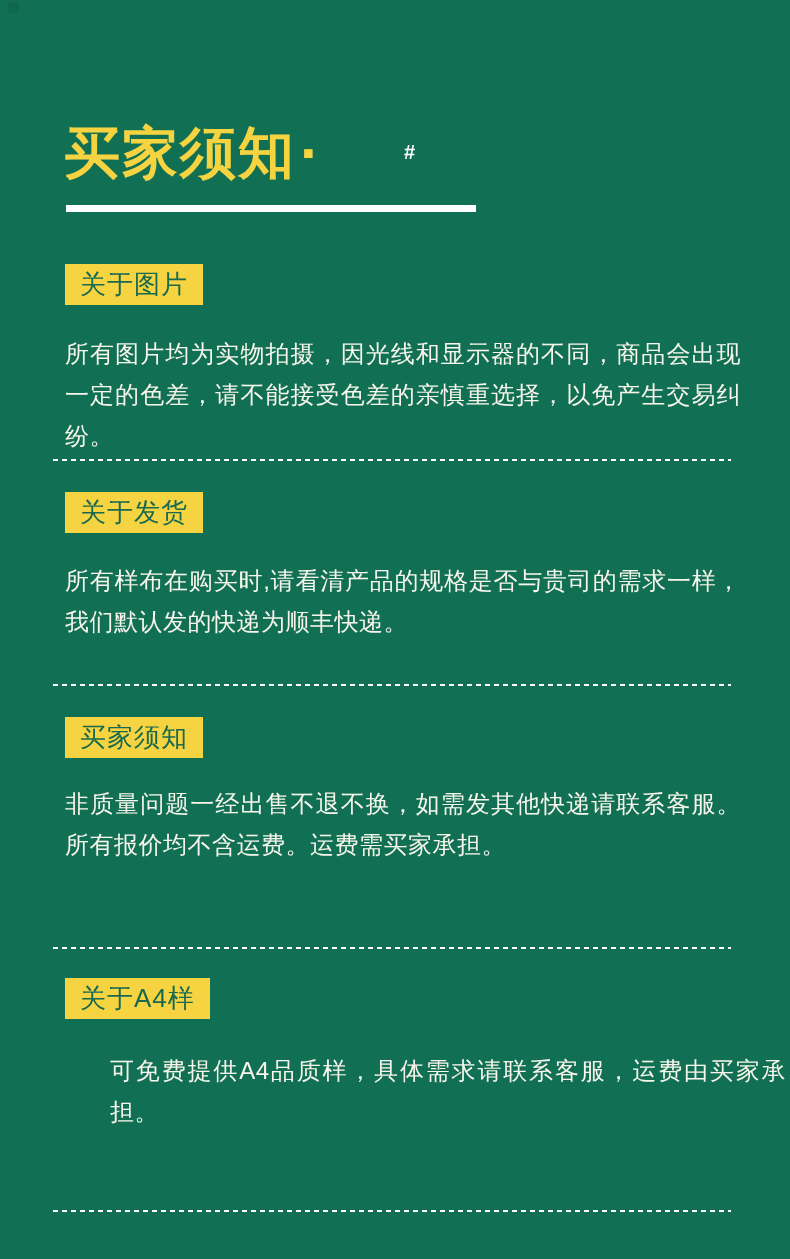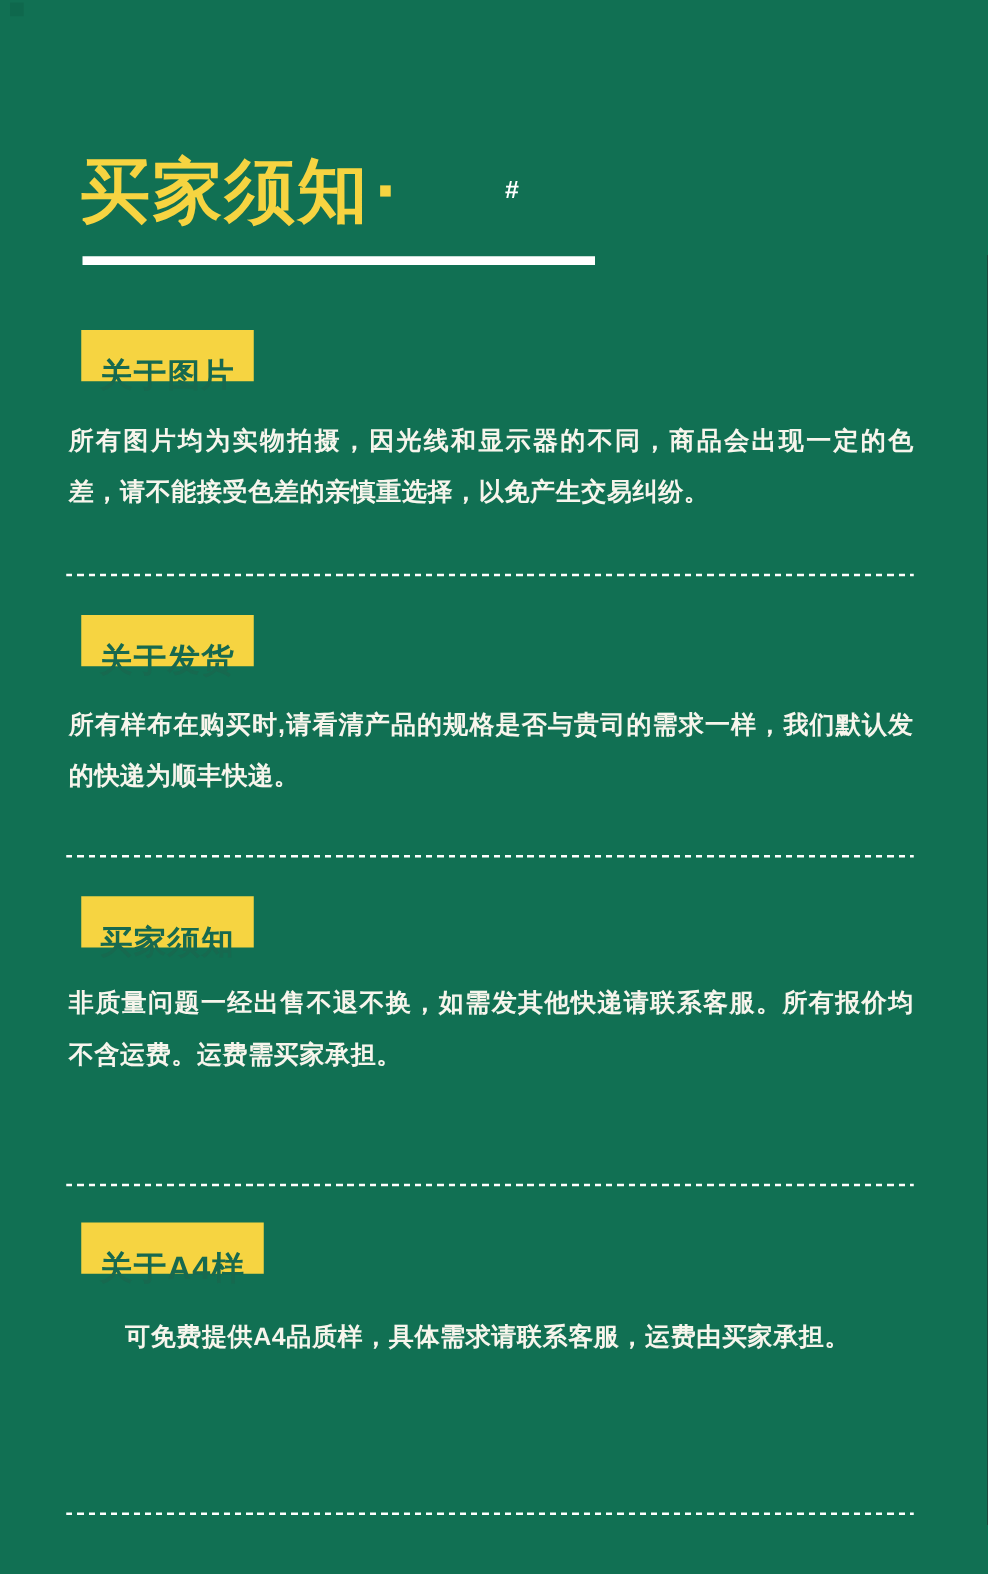--- a/index.html
+++ b/index.html
@@ -71,39 +71,39 @@
     left: 66px; top: 205px;
     width: 410px; height: 7px;
     background: var(--white);
   }
 
   .badge {
     position: absolute;
     left: 65px;
     height: 41px;
     line-height: 41px;
-    padding: 16px 15px;
+    padding: 0 15px;
     background: var(--accent_yellow);
     color: var(--badge_text_green);
     font-size: 26px;
-    font-weight: 700;
+    font-weight: 400;
     letter-spacing: 1px;
     white-space: nowrap;
   }
   .b1 { top: 264px; }
   .b2 { top: 492px; }
   .b3 { top: 717px; }
   .b4 { top: 978px; }
 
   .para {
     position: absolute;
-    left: 55px;
+    left: 65px;
     width: 676px;
-    font-size: 20px;
-    font-weight: 700;
+    font-size: 24px;
+    font-weight: 400;
     line-height: 41px;
     color: var(--body_text);
     letter-spacing: 0.5px;
     text-align: justify;
     text-justify: inter-ideograph;
   }
   .p1 { top: 333px; }
   .p2 { top: 560px; }
   .p3 { top: 783px; }
   .p4 { top: 1050px; margin-left: 45px; }

